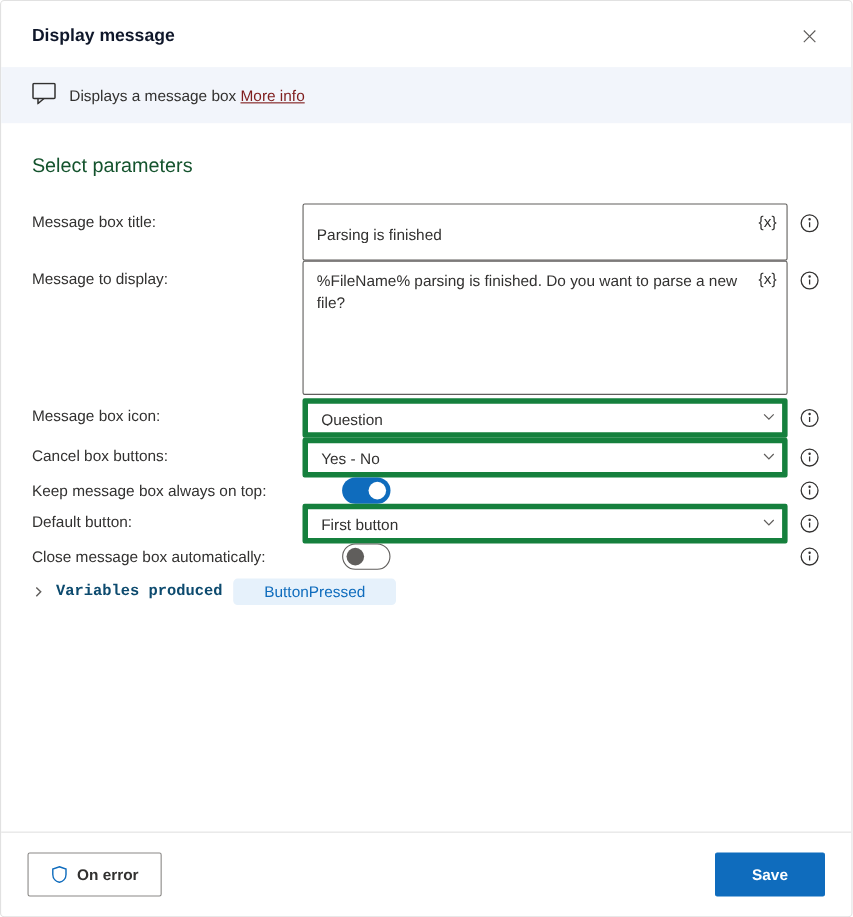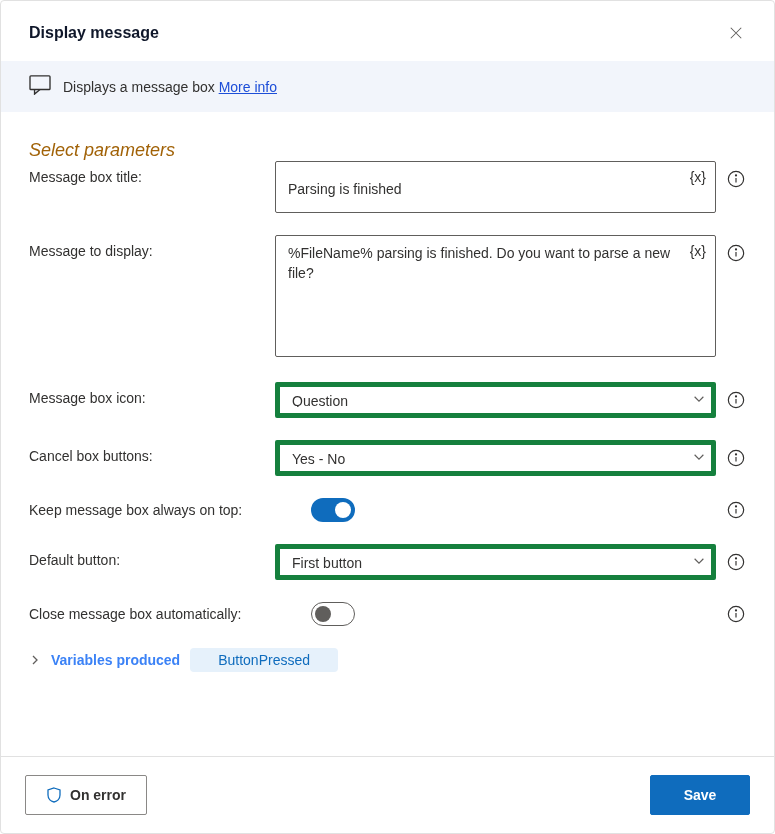--- a/index.html
+++ b/index.html
@@ -34,36 +34,35 @@
   }
   .close-btn svg { width: 14px; height: 14px; }
   .info-banner {
     background: #f2f5fb;
     padding: 14px 28px;
     display: flex;
     align-items: center;
     gap: 12px;
   }
   .info-banner .txt { color: #323130; }
-  .more-link { color: #1d4ed8; text-decoration: underline; cursor: pointer; }
+  .more-link { color: #7f1d1d; text-decoration: underline; cursor: pointer; }
   .content {
     flex: 1;
     padding: 28px 28px 10px 28px;
     overflow: auto;
   }
   .section-title {
     font-size: 18px;
     font-weight: 400;
-    color: #a16207;
-    font-style: italic;
+    color: #14532d;
+    margin-bottom: 24px;
   }
   .form-row {
     display: flex;
     align-items: flex-start;
-    margin-bottom: 22px;
     gap: 10px;
     justify-content: center;
   }
   .form-label {
     width: 236px;
     flex-shrink: 0;
     padding-top: 8px;
     color: #323130;
   }
   .form-control-wrap {
@@ -159,21 +158,21 @@
     display: flex;
     align-items: center;
     gap: 10px;
     margin-top: 8px;
   }
   .vars-produced .caret {
     color: #605e5c;
     display:flex;
   }
   .vars-produced .caret svg{width:12px;height:12px;}
-  .vars-produced .lbl { font-weight: 600; color: #3b82f6; cursor:pointer; }
+  .vars-produced .lbl { font-weight: 600; color: #0c4a6e; cursor:pointer;font-family:Liberation Mono, monospace; }
   .chip {
     background: #e6f1fb;
     color: #0f6cbd;
     padding: 4px 28px;
     border-radius: 4px;
     font-size: 14px;
     cursor: pointer;
   }
   .footer {
     border-top: 1px solid #e1e1e1;

